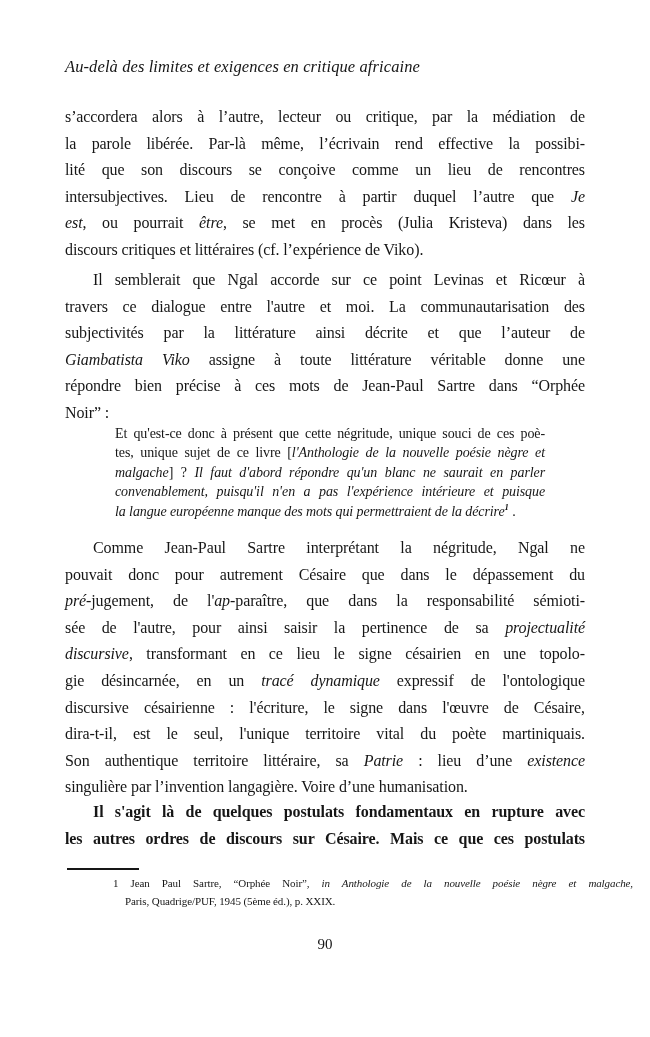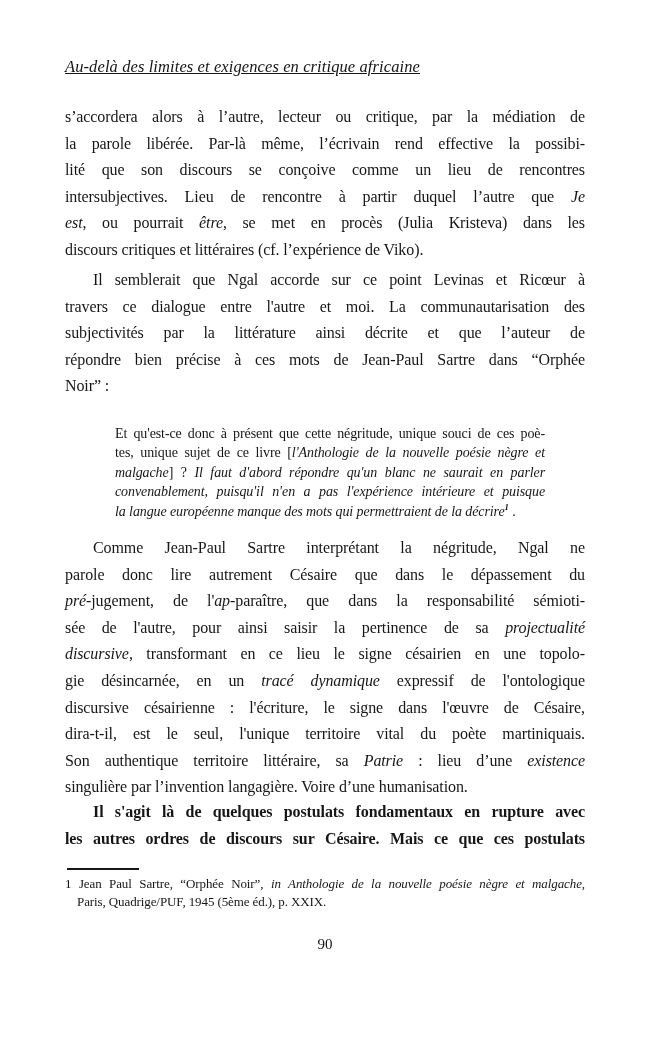--- a/index.html
+++ b/index.html
@@ -27,21 +27,20 @@
   }
   .tl-last {
     text-align-last: left;
   }
   .running-head {
     top: 55px;
     font-size: 16.5px;
     line-height: 24px;
     font-style: italic;
     letter-spacing: 0.1px;
-    text-decoration: underline;
   }
   .para {
     font-size: 16px;
     line-height: 26.6px;
     letter-spacing: -0.1px;
   }
   .p1 { top: 104px; }
   .p2 { top: 267px; }
   .p3 { top: 535px; }
   .p4 { top: 799px; font-weight: bold; }
@@ -57,23 +56,24 @@
   .footnote-rule {
     position: absolute;
     top: 868px;
     left: 67px;
     width: 72px;
     height: 2px;
     background: #161616;
   }
   .footnote {
     top: 875px;
-    font-size: 13px;
+    font-size: 11px;
     line-height: 17.5px;
     letter-spacing: -0.1px;
+    margin-left: 48px;
   }
   .footnote .tl:nth-child(2) { padding-left: 12px; }
   .page-number {
     position: absolute;
     top: 936px;
     left: 0;
     width: 650px;
     text-align: center;
     font-size: 15px;
   }
@@ -100,35 +100,36 @@
     <div class="tl">lité que son discours se conçoive comme un lieu de rencontres</div>
     <div class="tl">intersubjectives. Lieu de rencontre à partir duquel l’autre que <span class="i">Je</span></div>
     <div class="tl"><span class="i">est</span>, ou pourrait <span class="i">être</span>, se met en procès (Julia Kristeva) dans les</div>
     <div class="tl tl-last">discours critiques et littéraires (cf. l’expérience de Viko).</div>
   </div>
 
 <div class="block para p2 indent-first">
     <div class="tl">Il semblerait que Ngal accorde sur ce point Levinas et Ricœur à</div>
     <div class="tl">travers ce dialogue entre l'autre et moi. La communautarisation des</div>
     <div class="tl">subjectivités par la littérature ainsi décrite et que l’auteur de</div>
+    <div class="tl"><span class="i">Giambatista Viko</span> assigne à toute littérature véritable donne une</div>
     <div class="tl">répondre bien précise à ces mots de Jean-Paul Sartre dans “Orphée</div>
     <div class="tl tl-last">Noir” :</div>
   </div>
 
 <div class="block quote">
     <div class="tl">Et qu'est-ce donc à présent que cette négritude, unique souci de ces poè-</div>
     <div class="tl">tes, unique sujet de ce livre [<span class="i">l'Anthologie de la nouvelle poésie nègre et</span></div>
     <div class="tl"><span class="i">malgache</span>] ? <span class="bi">Il faut d'abord répondre qu'un blanc ne saurait en parler</span></div>
     <div class="tl"><span class="bi">convenablement, puisqu'il n'en a pas l'expérience intérieure et puisque</span></div>
     <div class="tl tl-last"><span class="bi">la langue européenne manque des mots qui permettraient de la décrire</span><span class="sup">1</span> .</div>
   </div>
 
 <div class="block para p3 indent-first">
     <div class="tl">Comme Jean-Paul Sartre interprétant la négritude, Ngal ne</div>
-    <div class="tl">parole donc lire autrement Césaire que dans le dépassement du</div>
+    <div class="tl">pouvait donc pour autrement Césaire que dans le dépassement du</div>
     <div class="tl"><span class="i">pré</span>-jugement, de l'<span class="i">ap</span>-paraître, que dans la responsabilité sémioti-</div>
     <div class="tl">sée de l'autre, pour ainsi saisir la pertinence de sa <span class="i">projectualité</span></div>
     <div class="tl"><span class="i">discursive</span>, transformant en ce lieu le signe césairien en une topolo-</div>
     <div class="tl">gie désincarnée, en un <span class="i">tracé dynamique</span> expressif de l'ontologique</div>
     <div class="tl">discursive césairienne : l'écriture, le signe dans l'œuvre de Césaire,</div>
     <div class="tl">dira-t-il, est le seul, l'unique territoire vital du poète martiniquais.</div>
     <div class="tl">Son authentique territoire littéraire, sa <span class="i">Patrie</span> : lieu d’une <span class="i">existence</span></div>
     <div class="tl tl-last">singulière par l’invention langagière. Voire d’une humanisation.</div>
   </div>
 

